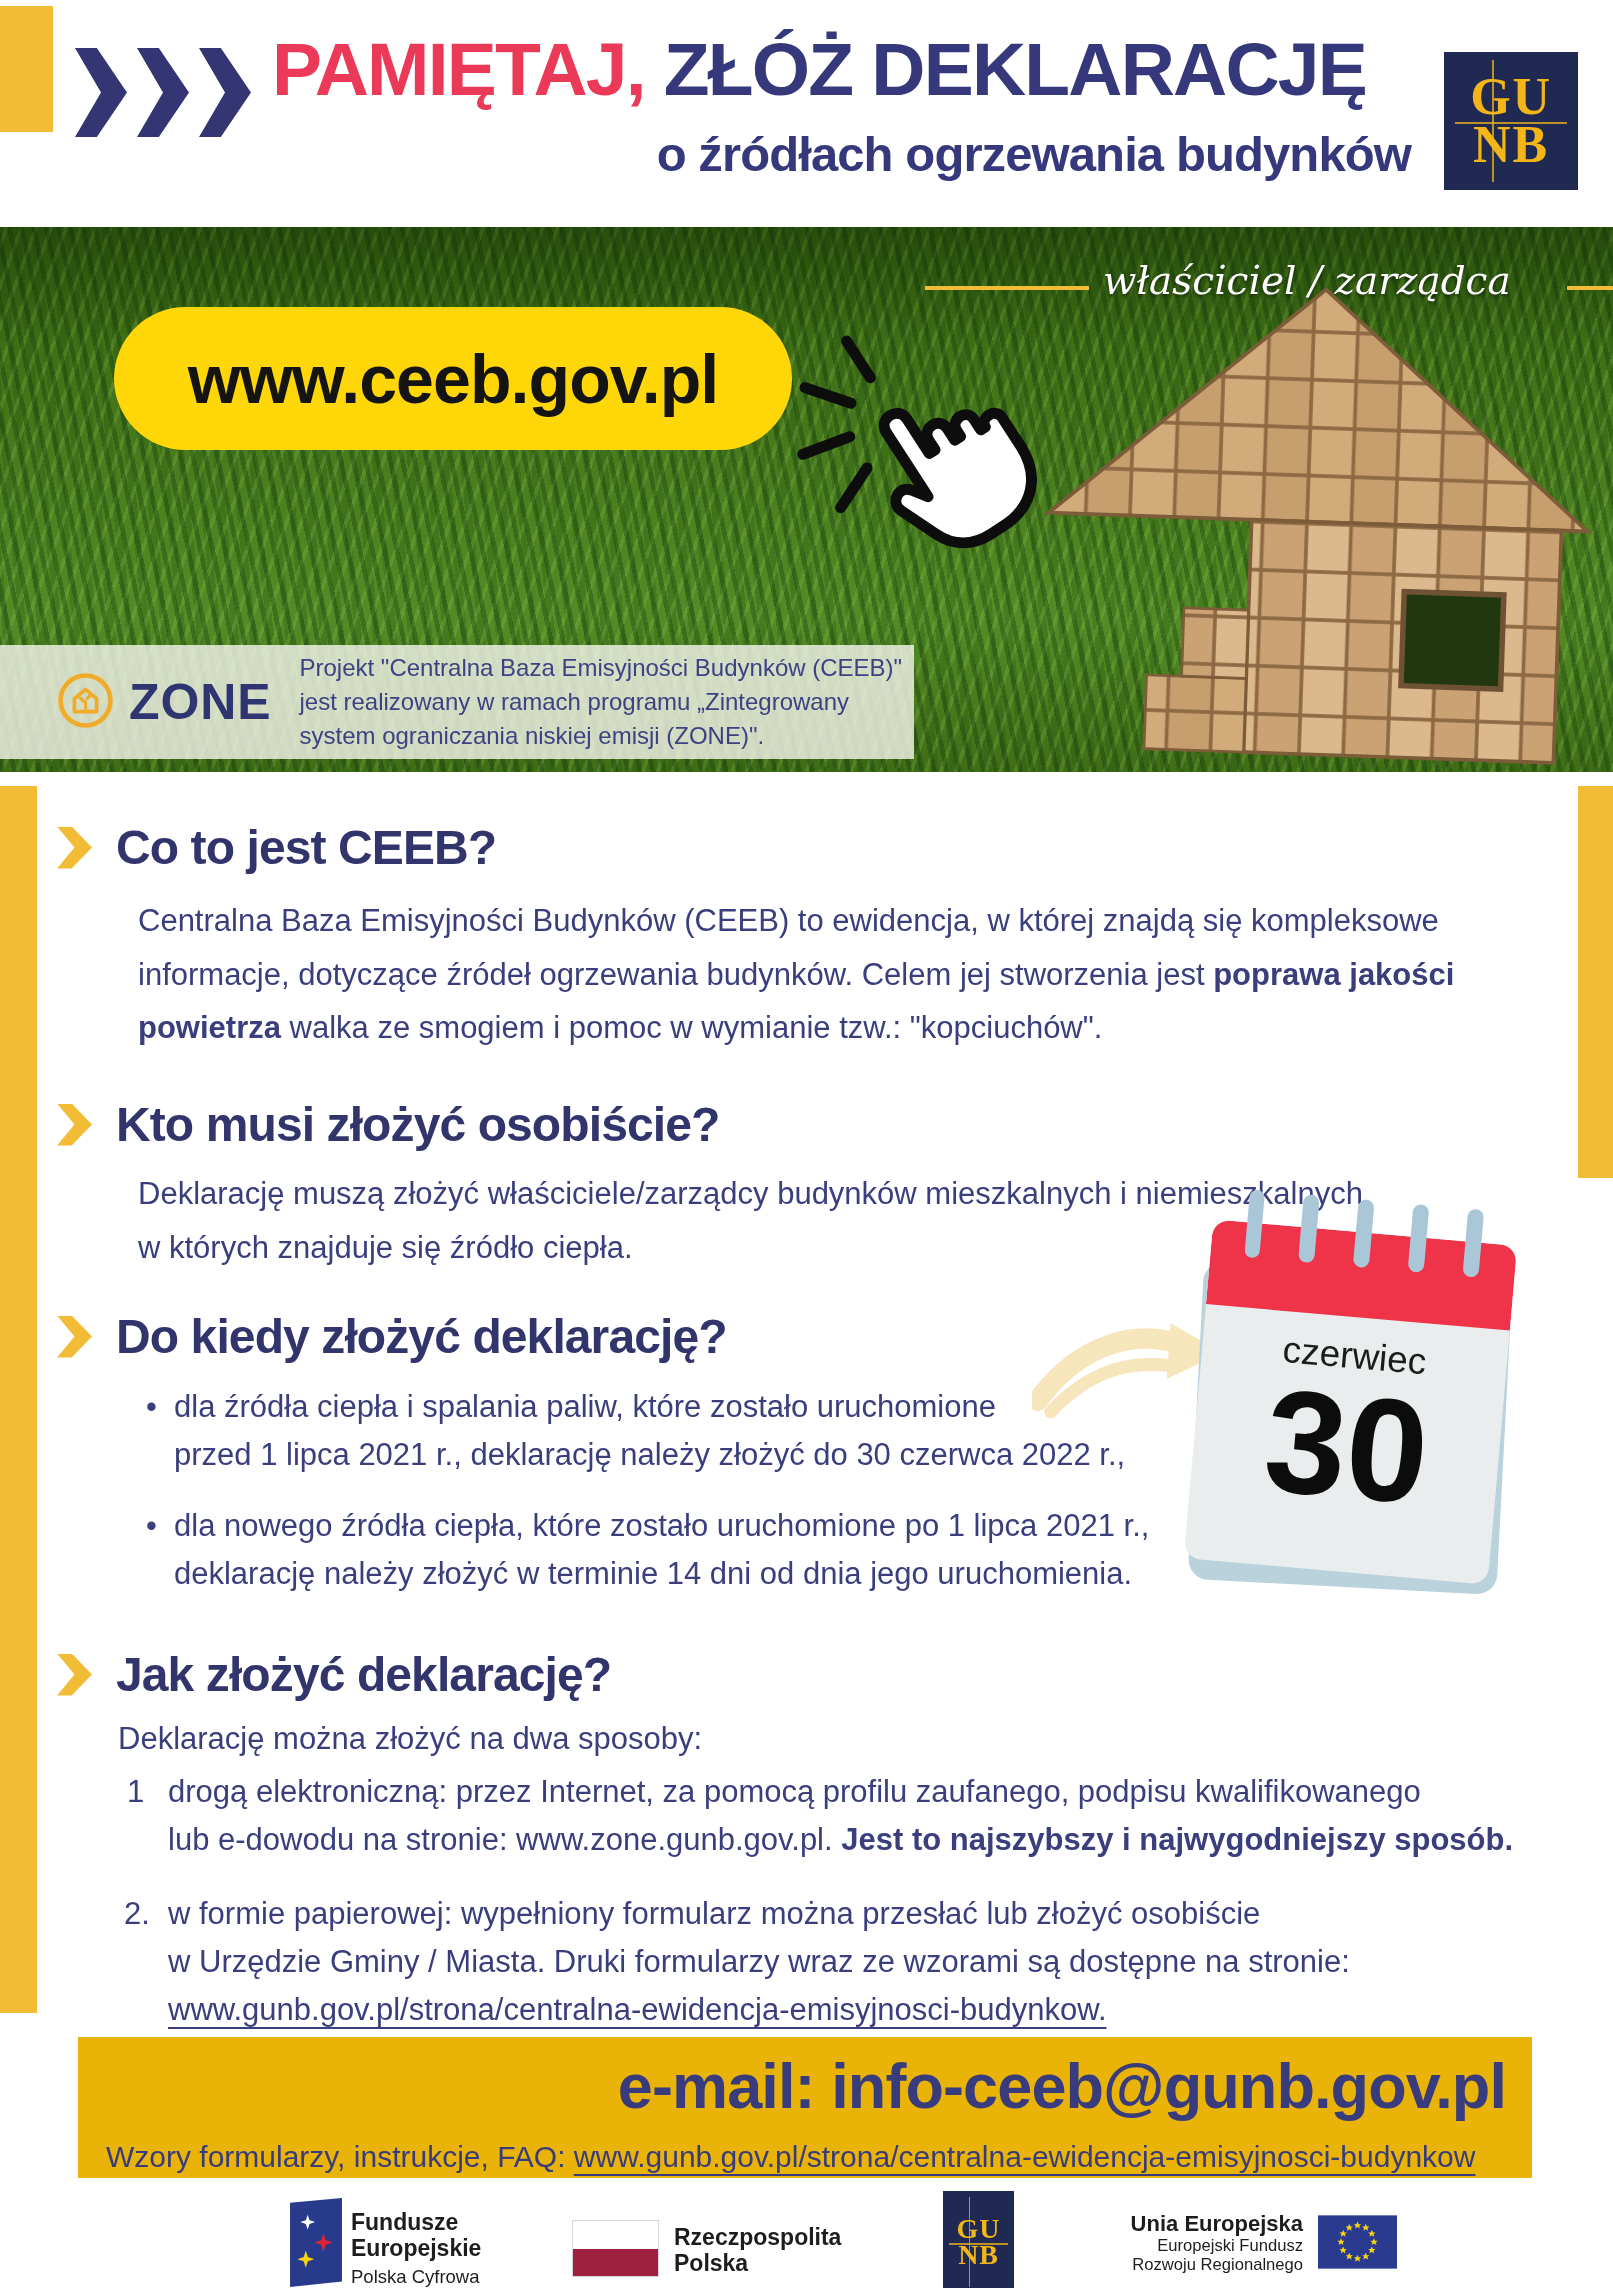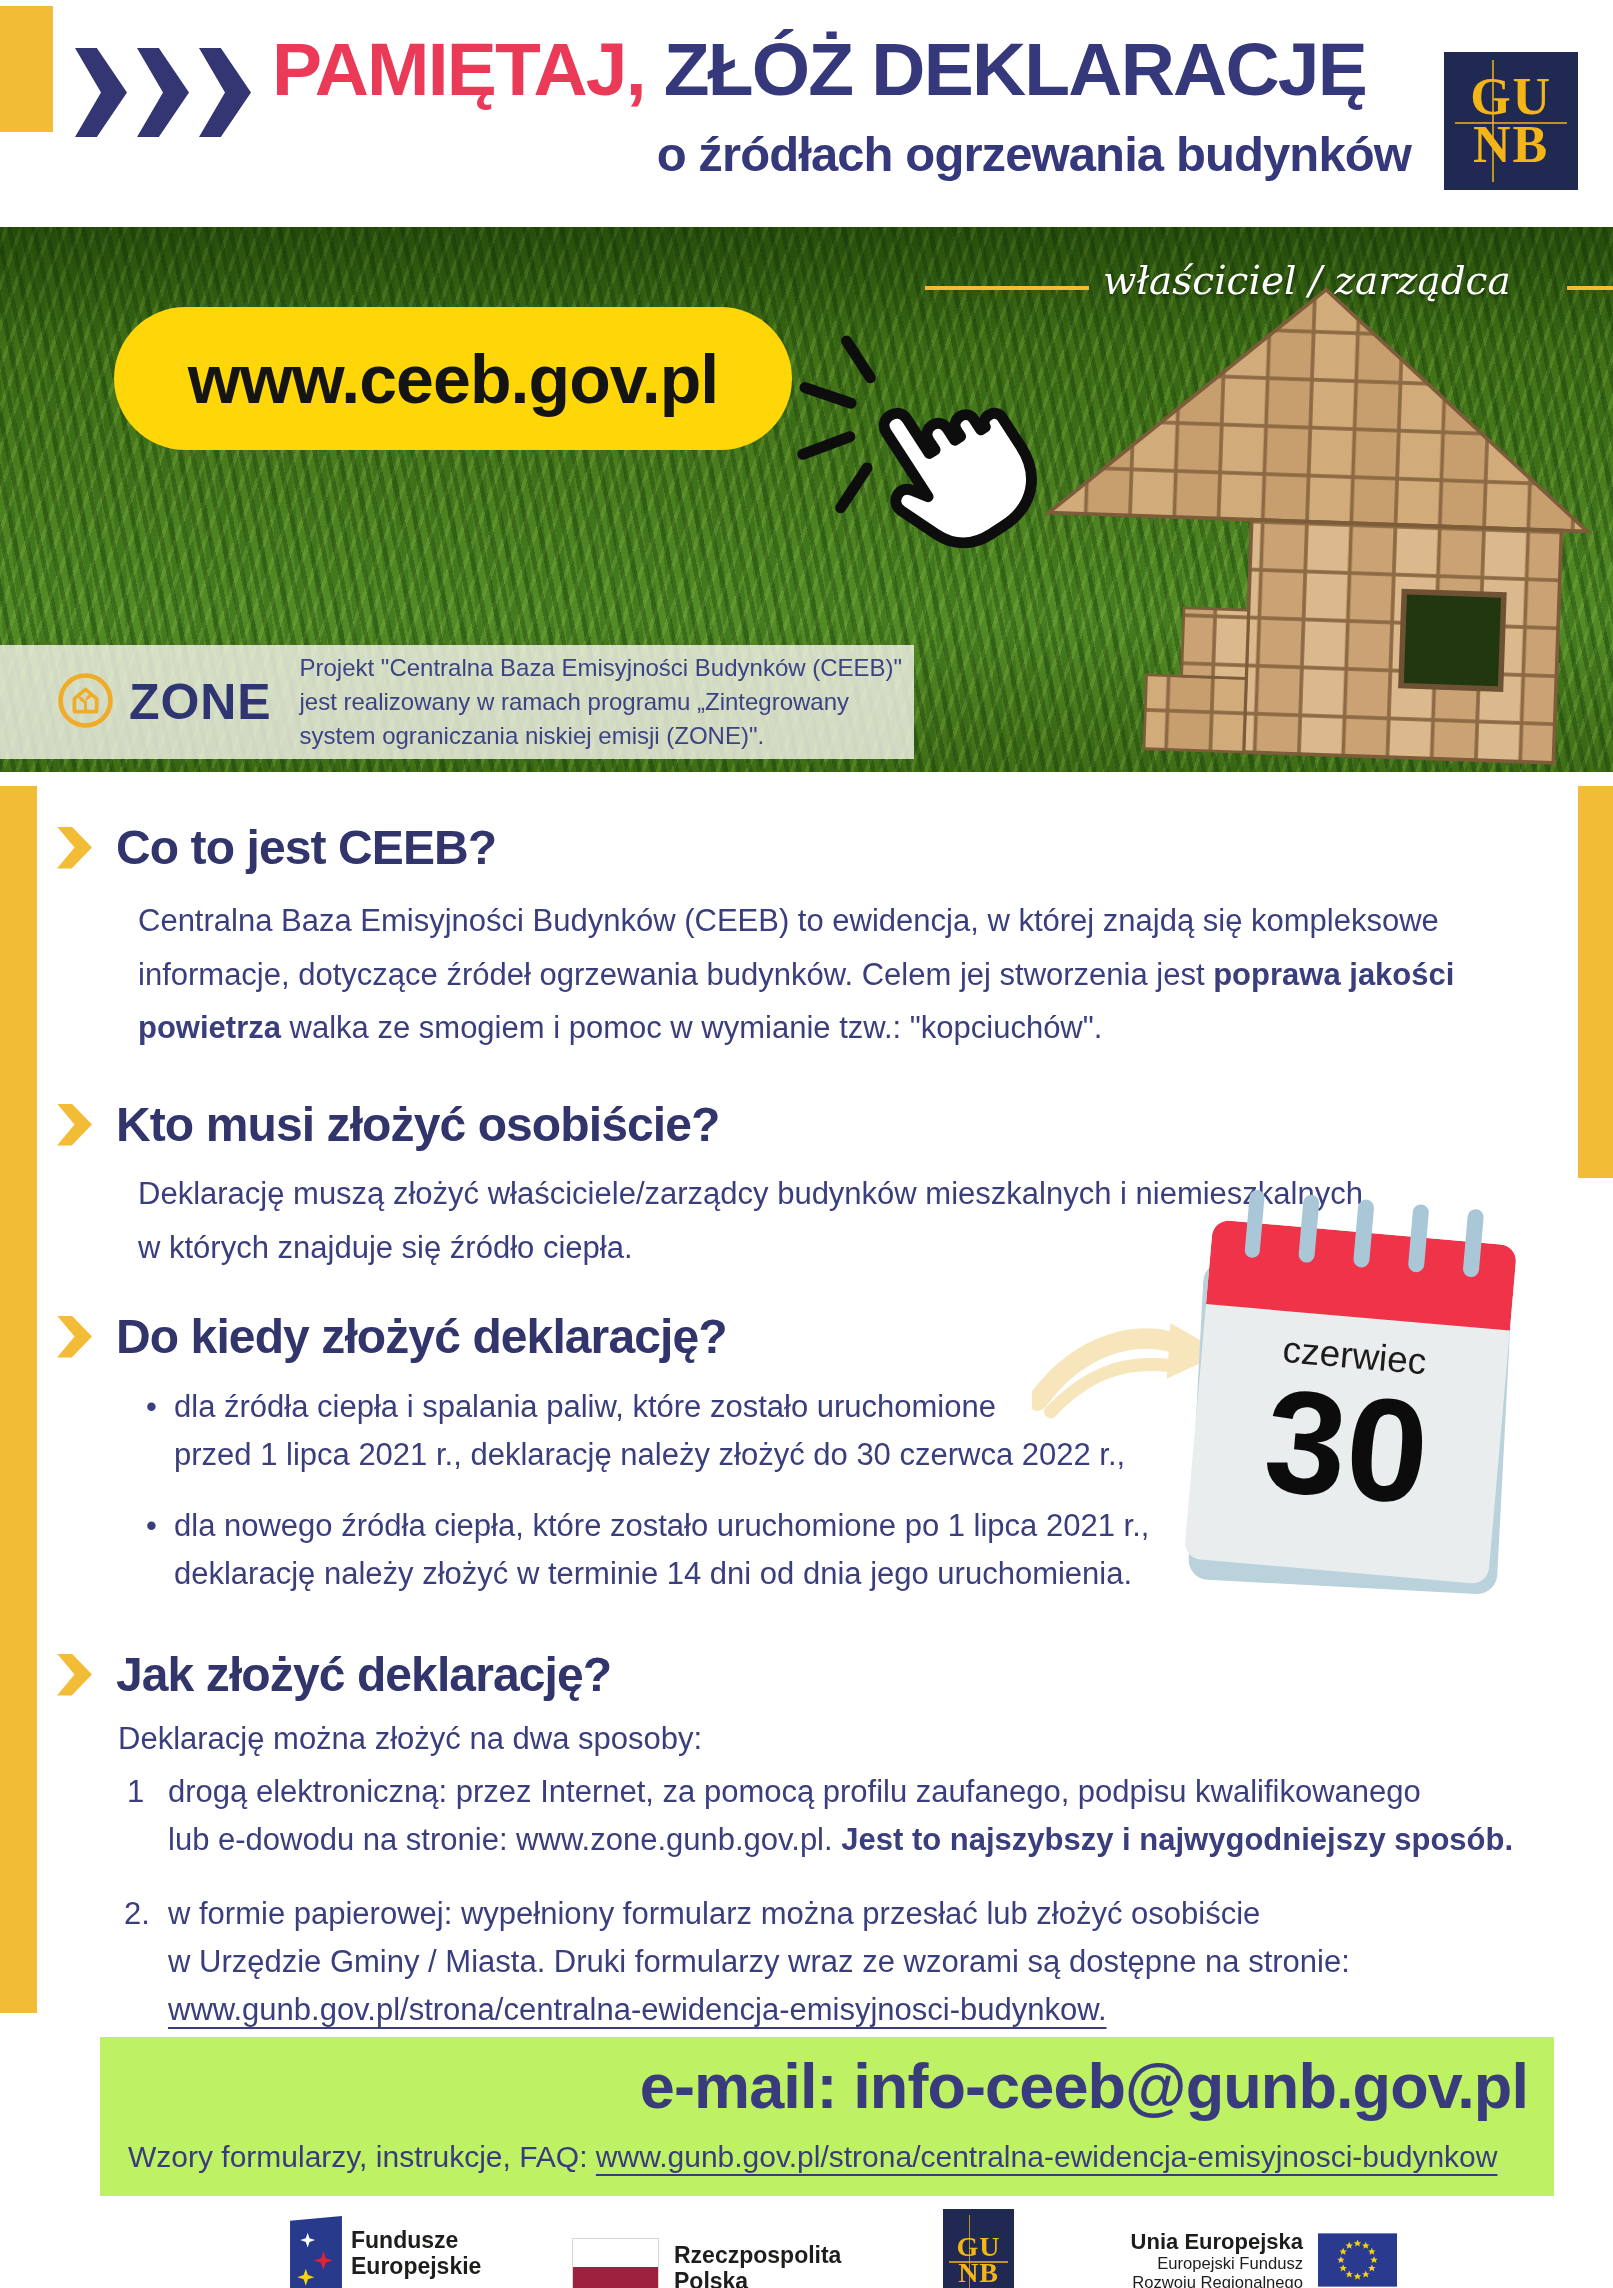--- a/index.html
+++ b/index.html
@@ -57,21 +57,21 @@
   .cal-back{position:absolute;left:0;right:-3.7px;top:37px;bottom:-14.8px;background:#b9d2dc;border-radius:20px;transform:rotate(-2deg);}
   .cal-page{position:absolute;inset:0;background:#e9eded;border-radius:16.6px;overflow:hidden;}
   .cal-red{height:85px;background:#ef3349;border-radius:16.6px 16.6px 0 0;}
   .cal-rings{position:absolute;left:0;top:-33px;width:100%;height:74px;z-index:3;}
   .ring{position:absolute;width:15.7px;height:68px;background:#a9c7d7;border-radius:9.2px;}
   .cal-month{position:absolute;left:0;top:103px;width:100%;text-align:center;font-size:37px;color:#1c1c1c;}
   .cal-day{position:absolute;left:0;top:131px;width:100%;text-align:center;font-size:146px;font-weight:700;color:#0c0c0c;}
   .arrow-wrap{position:absolute;left:1032px;top:531px;}
 
   
-  .footer-box{position:relative;margin-left:100px;width:1454px;height:159px;background:#bef264;}
+  .footer-box{position:relative;margin-left:78px;width:1454px;height:141px;background:#eab308;}
   .footer-email{position:absolute;right:26px;top:13px;font-size:63px;font-weight:700;color:#383c7d;letter-spacing:-0.9px;}
   .footer-faq{position:absolute;left:28px;top:103px;font-size:30px;color:#383c7d;white-space:nowrap;}
   .footer-faq .faq-link{text-decoration:underline;text-underline-offset:6.5px;text-decoration-thickness:1.8px;}
 
   
   .logos-row{position:relative;height:134px;background:#fff;}
   .fe-flag{position:absolute;left:290px;top:20px;}
   .fe-text{position:absolute;left:351px;top:31px;color:#1d1d1b;}
   .fe-text .b{font-size:23px;font-weight:700;line-height:26px;}
   .fe-text .s{font-size:18.5px;line-height:22px;margin-top:4.6px;}

